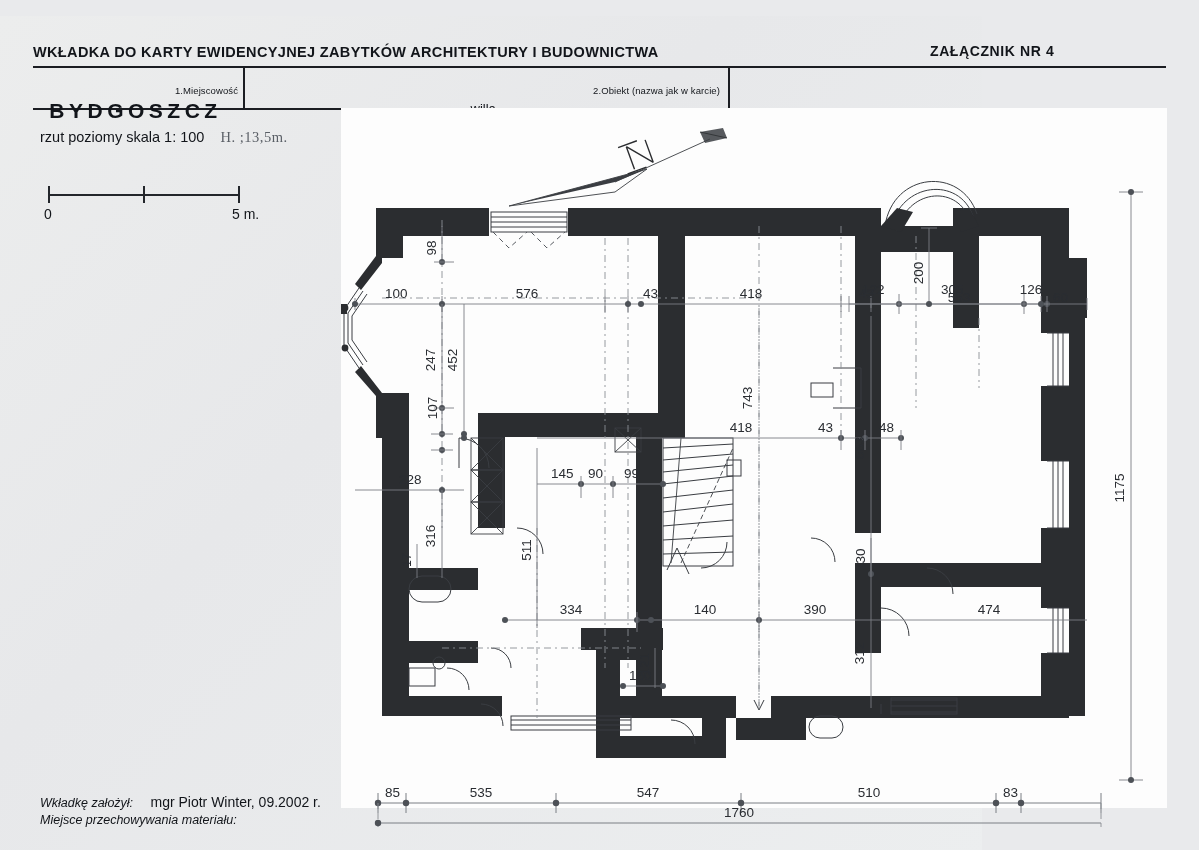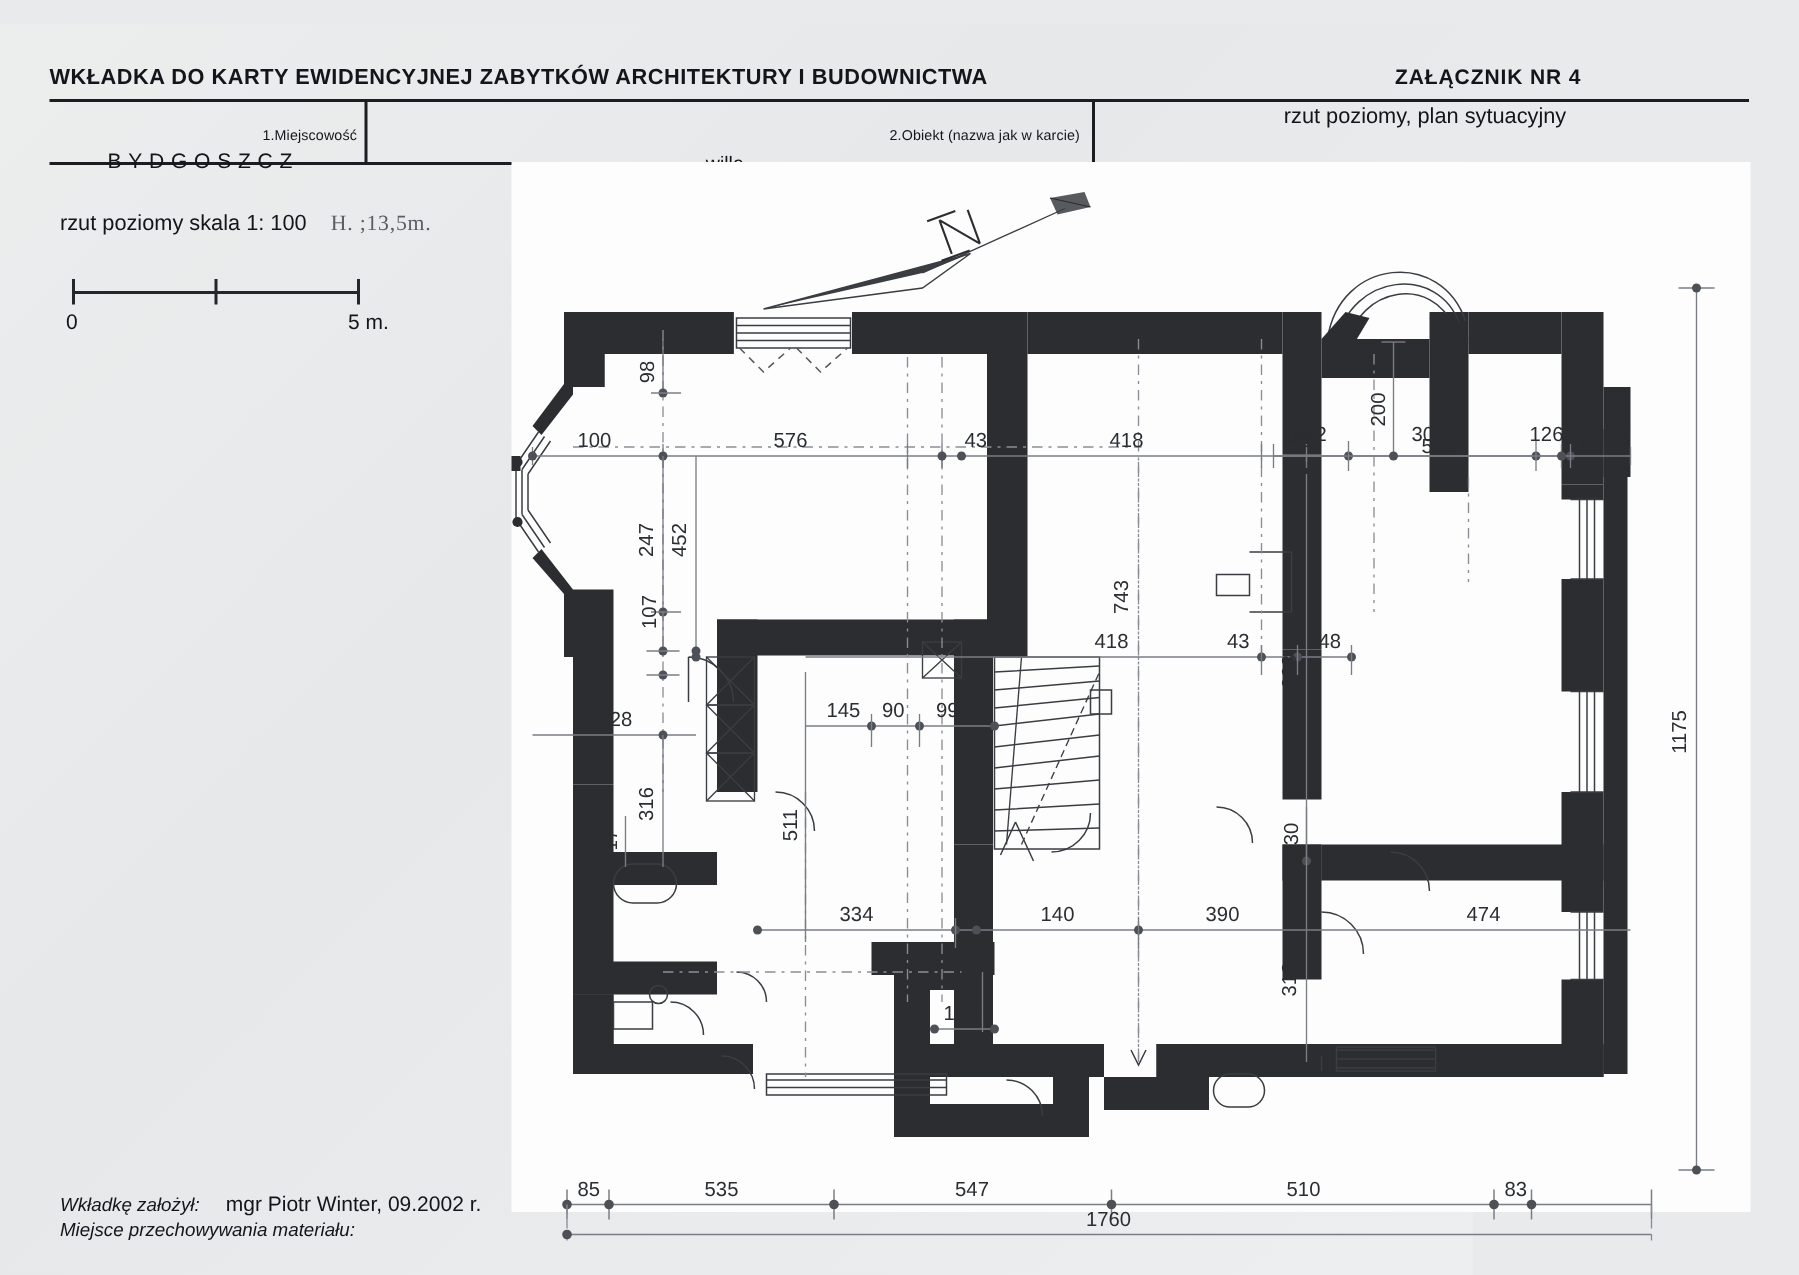--- a/index.html
+++ b/index.html
@@ -38,32 +38,32 @@
   .hdr-cap{
     font-size:9.5px;font-family:Liberation Sans, sans-serif;
     letter-spacing:.1px;white-space:nowrap;display:block;
     padding-top:17px;
     text-align:right;
   }
   .hdr-val{
     display:block;font-size:15px;text-align:center;white-space:nowrap;
   }
   #cell-locality{left:33px;width:205px;}
-  #cell-locality .hdr-val{letter-spacing:4.5px;padding-top:3px;font-size:14px;}
+  #cell-locality .hdr-val{letter-spacing:4.5px;padding-top:3px;font-size:21px;font-weight:bold;}
   #cell-object{left:250px;width:470px;}
   #cell-object .hdr-val{padding-top:5px;font-size:13px;}
   #cell-content{left:735px;width:430px;}
   #cell-content .hdr-val{padding-top:2px;font-size:14.5px;}
   .hdr-divider{position:absolute;top:52px;width:1.6px;height:41px;background:#1b1d22;}
   #div1{left:243px;}
   #div2{left:728px;}
 
   
   #scale-text{
-    position:absolute;left:40px;top:113px;font-size:14.5px;white-space:nowrap;margin-top:12px;
+    position:absolute;left:40px;top:113px;font-size:14.5px;white-space:nowrap;
   }
   #scale-height{
     font-family:"Liberation Serif",serif;color:#5a5f66;letter-spacing:.5px;
   }
   #scalebar{position:absolute;left:48px;top:178px;width:192px;height:1.6px;background:#23262b;}
   .sb-tick{position:absolute;width:1.6px;height:17px;background:#23262b;top:-8px;}
   #sb-t0{left:0;}
   #sb-t1{left:95px;}
   #sb-t2{left:190px;}
   #sb-lab0{position:absolute;left:44px;top:190px;font-size:14px;}
@@ -103,21 +103,20 @@
     <span class="hdr-cap">1.Miejscowość</span>
     <span class="hdr-val">BYDGOSZCZ</span>
   </div>
 
   <div class="hdr-cell" id="cell-object">
     <span class="hdr-cap">2.Obiekt (nazwa jak w karcie)</span>
     <span class="hdr-val">willa.</span>
   </div>
 
   <div class="hdr-cell" id="cell-content">
-    <span class="hdr-val">rzut poziomy, plan sytuacyjny</span>
   </div>
 
   <div id="scale-text">
     <span>rzut poziomy skala 1: 100</span>
     &nbsp;&nbsp;
     <span id="scale-height">H. ;13,5m.</span>
   </div>
 
   <div id="scalebar">
     <div class="sb-tick" id="sb-t0"></div>

